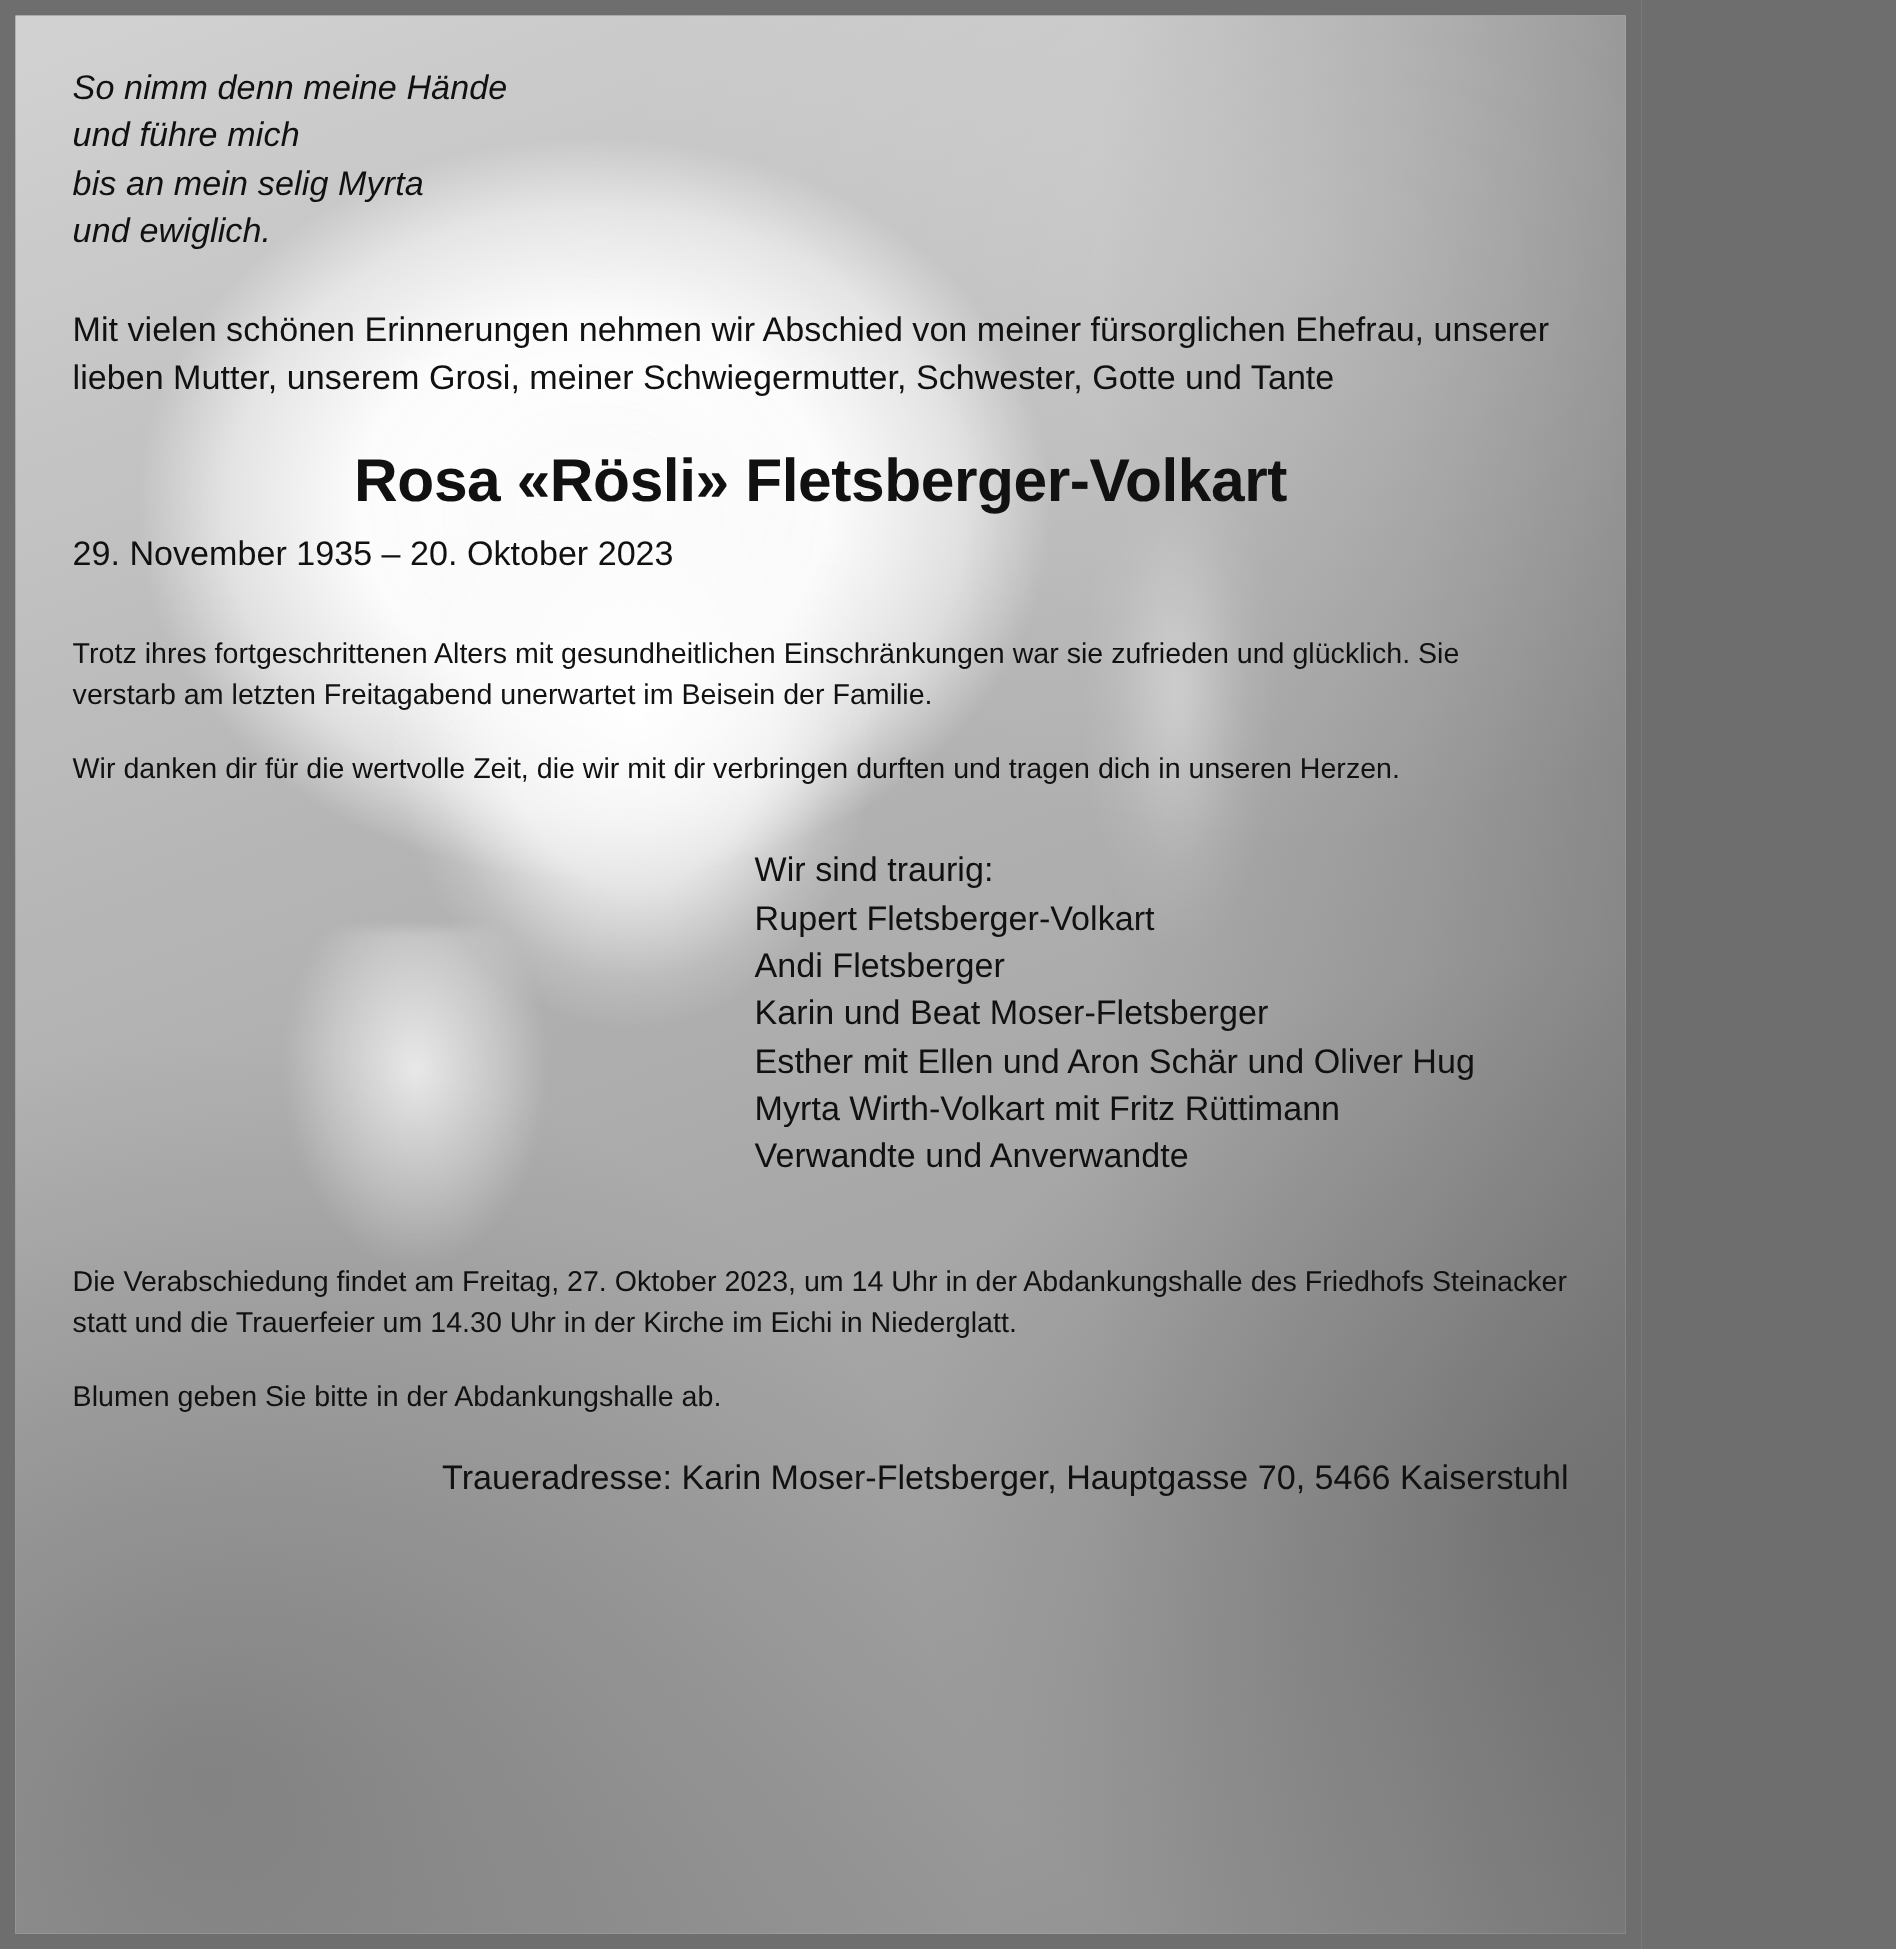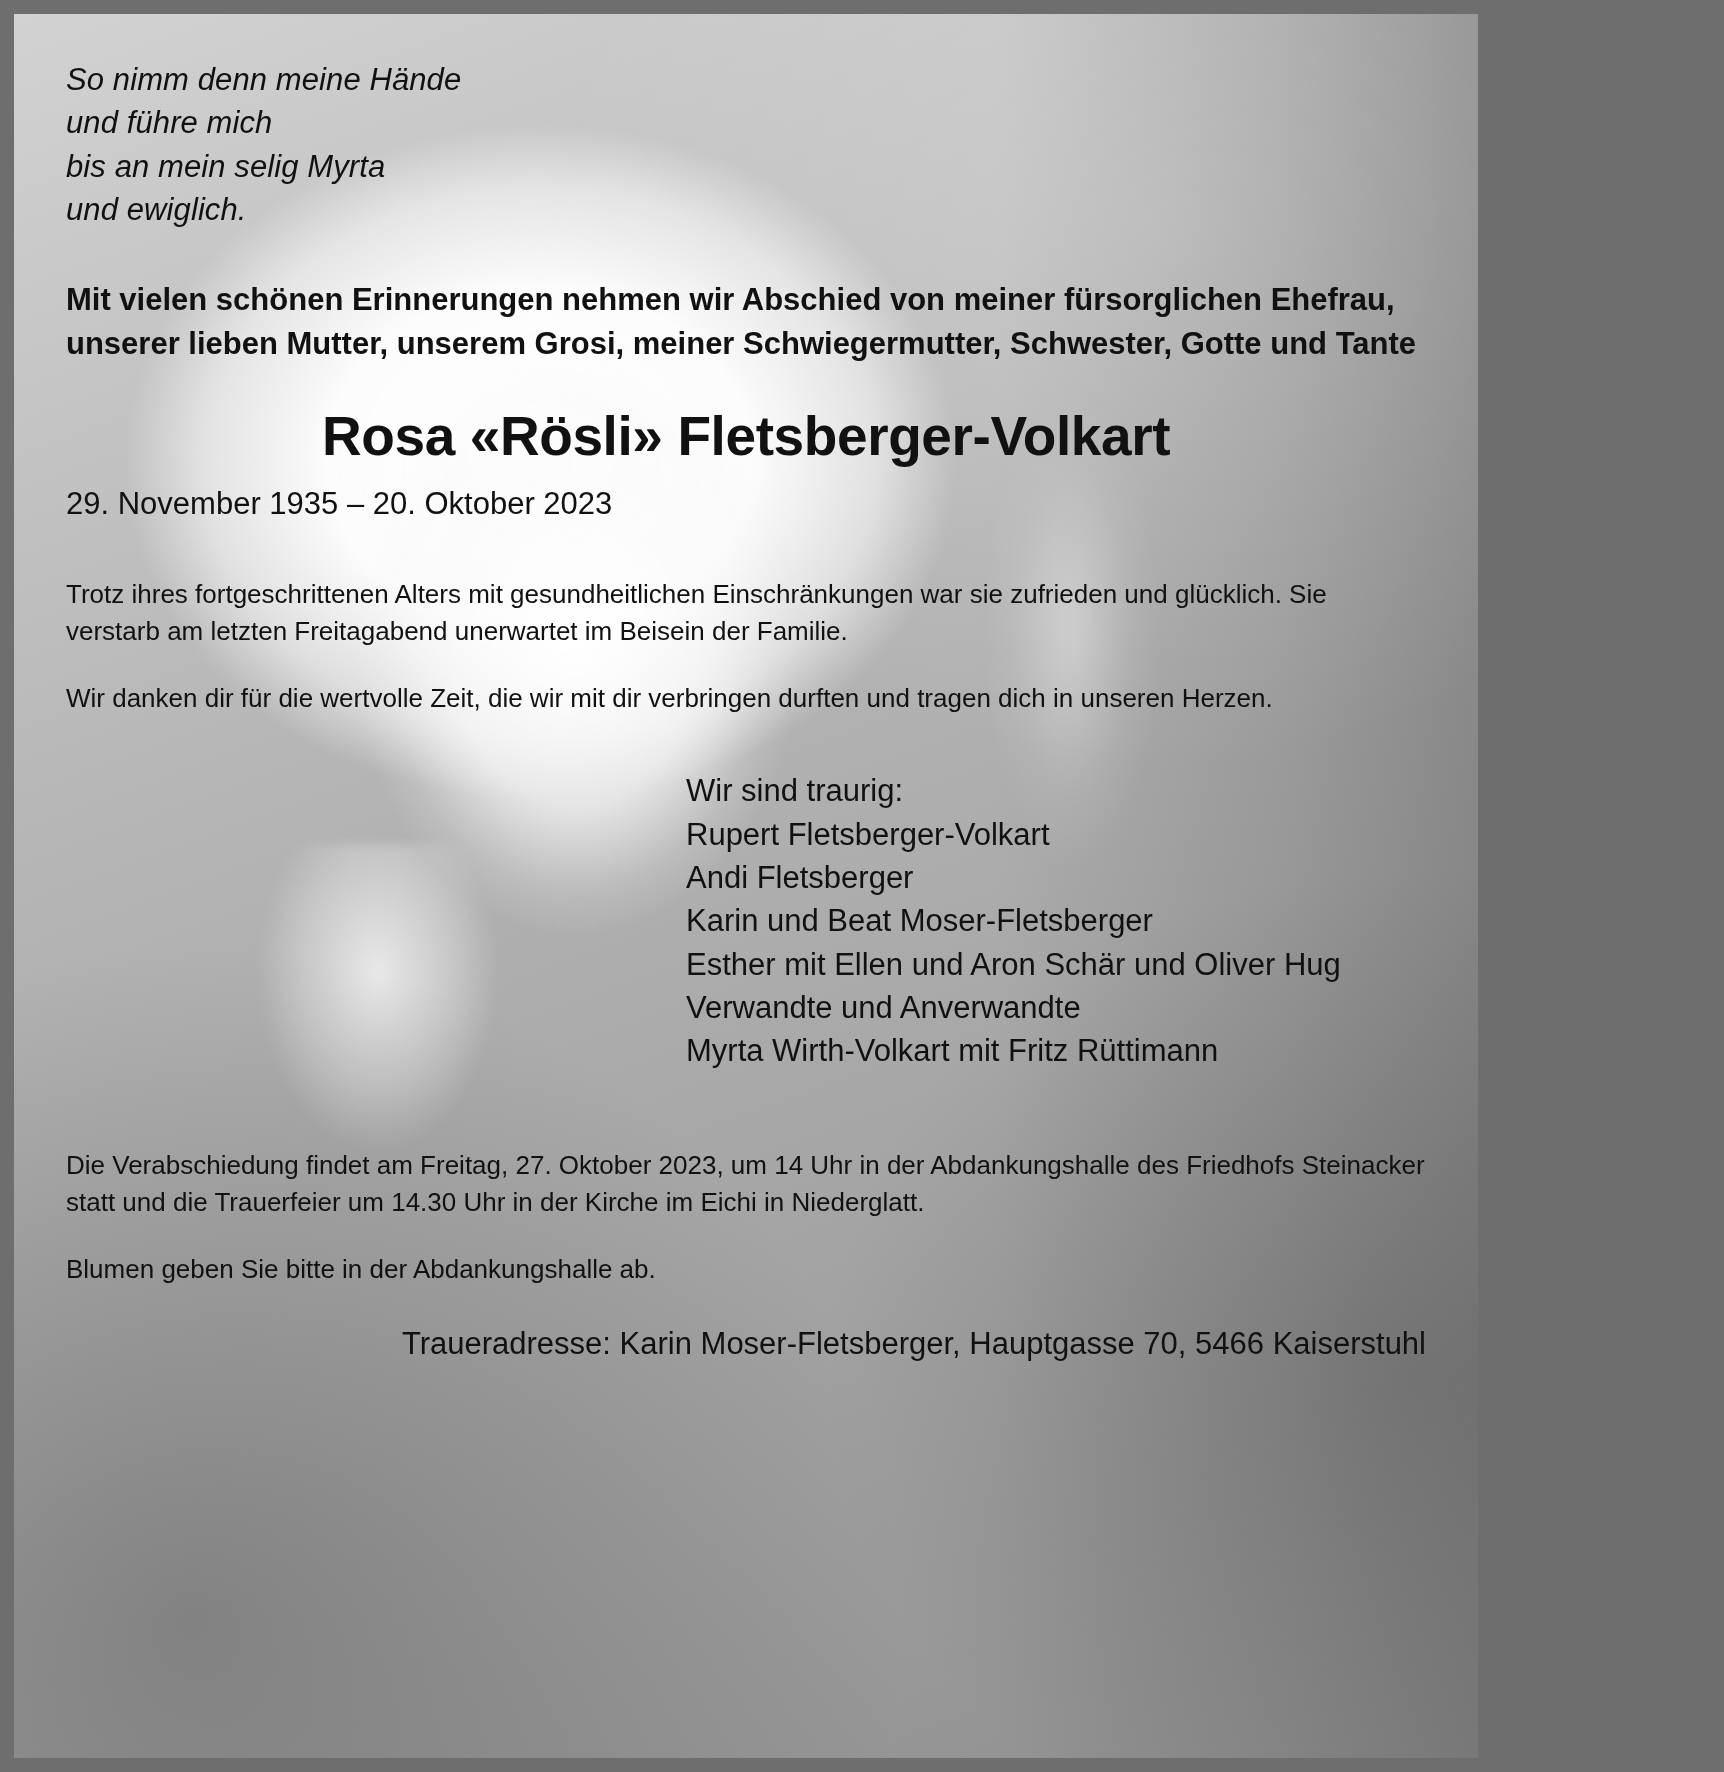--- a/index.html
+++ b/index.html
@@ -102,21 +102,20 @@
     line-height: 1.40;
     letter-spacing: 0.1px;
     margin: 0 0 46px 0;
     font-weight: 400;
   }
 
   .intro {
     font-size: 31px;
     line-height: 1.42;
     margin: 0 0 40px 0;
-    font-weight: bold;
   }
 
   .name {
     text-align: center;
     font-size: 55px;
     font-weight: bold;
     letter-spacing: -0.4px;
     margin: 18px 0 18px 0;
     line-height: 1.1;
   }
@@ -181,22 +180,22 @@
 
     <p class="para">Trotz ihres fortgeschrittenen Alters mit gesundheitlichen Einschränkungen war sie zufrieden und glücklich. Sie verstarb am letzten Freitagabend unerwartet im Beisein der Familie.</p>
     <p class="para">Wir danken dir für die wertvolle Zeit, die wir mit dir verbringen durften und tragen dich in unseren Herzen.</p>
 
     <div class="mourners">
       <span class="m-line">Wir sind traurig:</span>
       <span class="m-line">Rupert Fletsberger-Volkart</span>
       <span class="m-line">Andi Fletsberger</span>
       <span class="m-line">Karin und Beat Moser-Fletsberger</span>
       <span class="m-line">Esther mit Ellen und Aron Schär und Oliver Hug</span>
+      <span class="m-line">Myrta Wirth-Volkart mit Fritz Rüttimann</span>
       <span class="m-line">Verwandte und Anverwandte</span>
-      <span class="m-line">Myrta Wirth-Volkart mit Fritz Rüttimann</span>
     </div>
 
     <div class="closing">
       <p class="para">Die Verabschiedung findet am Freitag, 27. Oktober 2023, um 14 Uhr in der Abdankungshalle des Friedhofs Steinacker statt und die Trauerfeier um 14.30 Uhr in der Kirche im Eichi in Niederglatt.</p>
       <p class="para">Blumen geben Sie bitte in der Abdankungshalle ab.</p>
       <p class="address">Traueradresse: Karin Moser-Fletsberger, Hauptgasse 70, 5466 Kaiserstuhl</p>
     </div>
 
   </div>
 </div>

